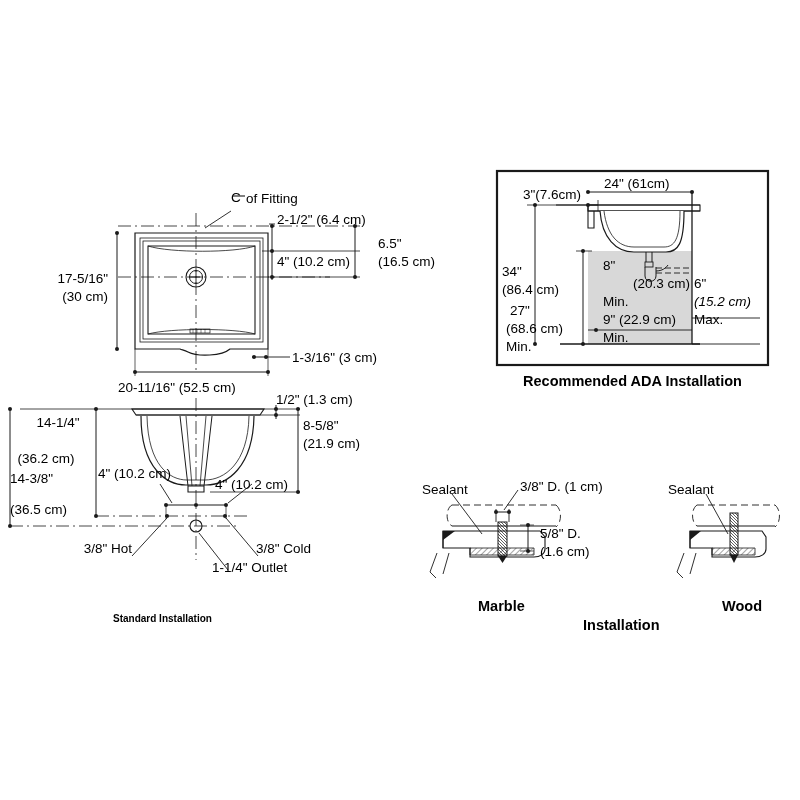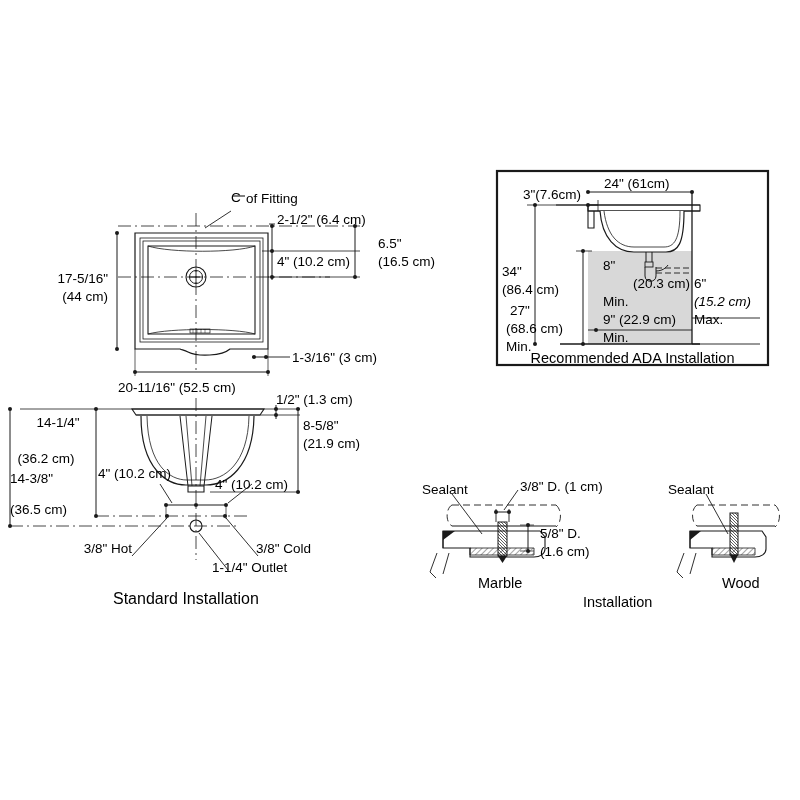--- a/index.html
+++ b/index.html
@@ -25,21 +25,21 @@
     top: 0;
   }
   .txt {
     position: absolute;
     white-space: pre;
     line-height: 1.12;
     font-family: "Liberation Sans", sans-serif;
     color: #000;
     font-size: 13.5px;
   }
-  .txt.b { font-weight: normal; }
+  .txt.b { font-weight: bold; margin-top: 23px; }
   .txt.c { text-align: center; }
   .txt.r { text-align: right; }
 </style>
 </head>
 <body>
 
 <div id="sheet">
 
   <svg width="800" height="800" viewBox="0 0 800 800">
     <defs>
@@ -316,21 +316,21 @@
   <div class="txt" style="left:246px; top:191px;">of Fitting</div>
 
   <div class="txt" style="left:277px; top:212px;">2-1/2" (6.4 cm)</div>
 
   <div class="txt" style="left:277px; top:254px;">4" (10.2 cm)</div>
 
   <div class="txt" style="left:378px; top:236px;">6.5"</div>
   <div class="txt" style="left:378px; top:254px;text-align:center;">(16.5 cm)</div>
 
   <div class="txt r" style="left:10px; top:271px; width:98px;">17-5/16"</div>
-  <div class="txt r" style="left:10px; top:289px; width:98px;">(44 cm)</div>
+  <div class="txt r" style="left:10px; top:289px; width:98px;">(30 cm)</div>
 
   <div class="txt" style="left:292px; top:350px;">1-3/16" (3 cm)</div>
 
   <div class="txt" style="left:118px; top:380px;">20-11/16" (52.5 cm)</div>
 
   <div class="txt" style="left:276px; top:392px;">1/2" (1.3 cm)</div>
 
   <div class="txt" style="left:303px; top:418px;">8-5/8"</div>
   <div class="txt" style="left:303px; top:436px;">(21.9 cm)</div>
 
@@ -343,21 +343,21 @@
   <div class="txt" style="left:98px; top:466px;">4" (10.2 cm)</div>
 
   <div class="txt" style="left:215px; top:477px;">4" (10.2 cm)</div>
 
   <div class="txt r" style="left:50px; top:541px; width:82px;">3/8" Hot</div>
 
   <div class="txt" style="left:256px; top:541px;">3/8" Cold</div>
 
   <div class="txt" style="left:212px; top:560px;">1-1/4" Outlet</div>
 
-  <div class="txt b" style="left:113px; top:590px; font-size:16px;">Standard Installation</div>
+  <div class="txt b" style="left:113px; top:590px; font-size:10px;">Standard Installation</div>
 
   <div class="txt" style="left:604px; top:176px;">24" (61cm)</div>
 
   <div class="txt" style="left:523px; top:187px;">3"(7.6cm)</div>
 
   <div class="txt" style="left:502px; top:264px;">34"</div>
   <div class="txt" style="left:502px; top:282px;">(86.4 cm)</div>
 
   <div class="txt" style="left:510px; top:303px;">27"</div>
   <div class="txt" style="left:506px; top:303px; top:303px; margin-top:18px;">(68.6 cm)</div>

